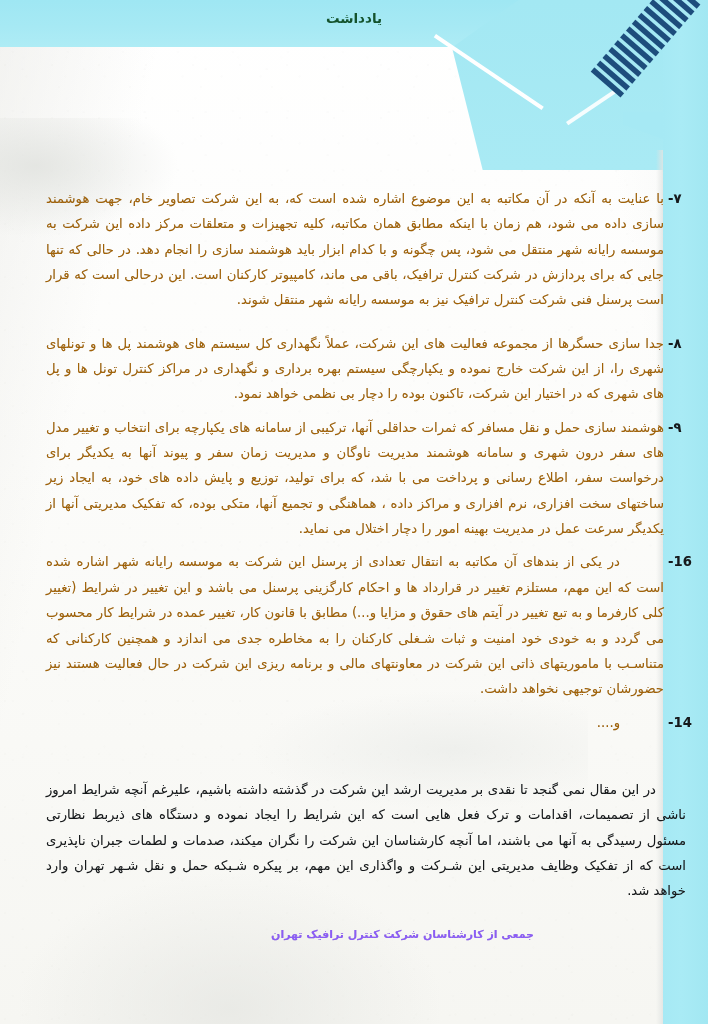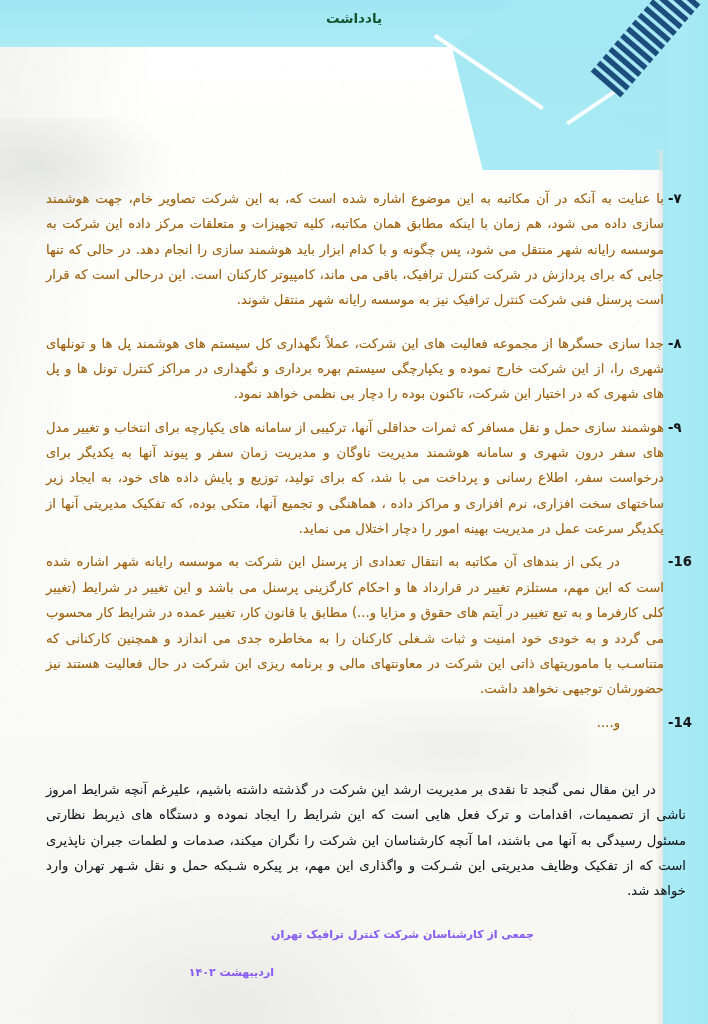--- a/index.html
+++ b/index.html
@@ -309,17 +309,16 @@
       <div class="item-num">14-</div>
       <div class="item-body indent-first">و....</div>
     </div>
 
     <div class="gap-lg"></div>
 
     <div class="para">در این مقال نمی گنجد تا نقدی بر مدیریت ارشد این شرکت در گذشته داشته باشیم، علیرغم آنچه شرایط امروز ناشی از تصمیمات، اقدامات و ترک فعل هایی است که این شرایط را ایجاد نموده و دستگاه های ذیربط نظارتی مسئول رسیدگی به آنها می باشند، اما آنچه کارشناسان این شرکت را نگران میکند، صدمات و لطمات جبران ناپذیری است که از  تفکیک وظایف مدیریتی این شـرکت و واگذاری این مهم، بر پیکره شـبکه حمل و نقل شـهر تهران وارد خواهد شد.</div>
 
     <div class="sign-block">
       <div class="sign-name">جمعی از کارشناسان شرکت کنترل ترافیک تهران</div>
-      <div class="sign-date">اردیبهشت ۱۴۰۲</div>
     </div>
 
   </div>
 </div>
 
 </body></html>

